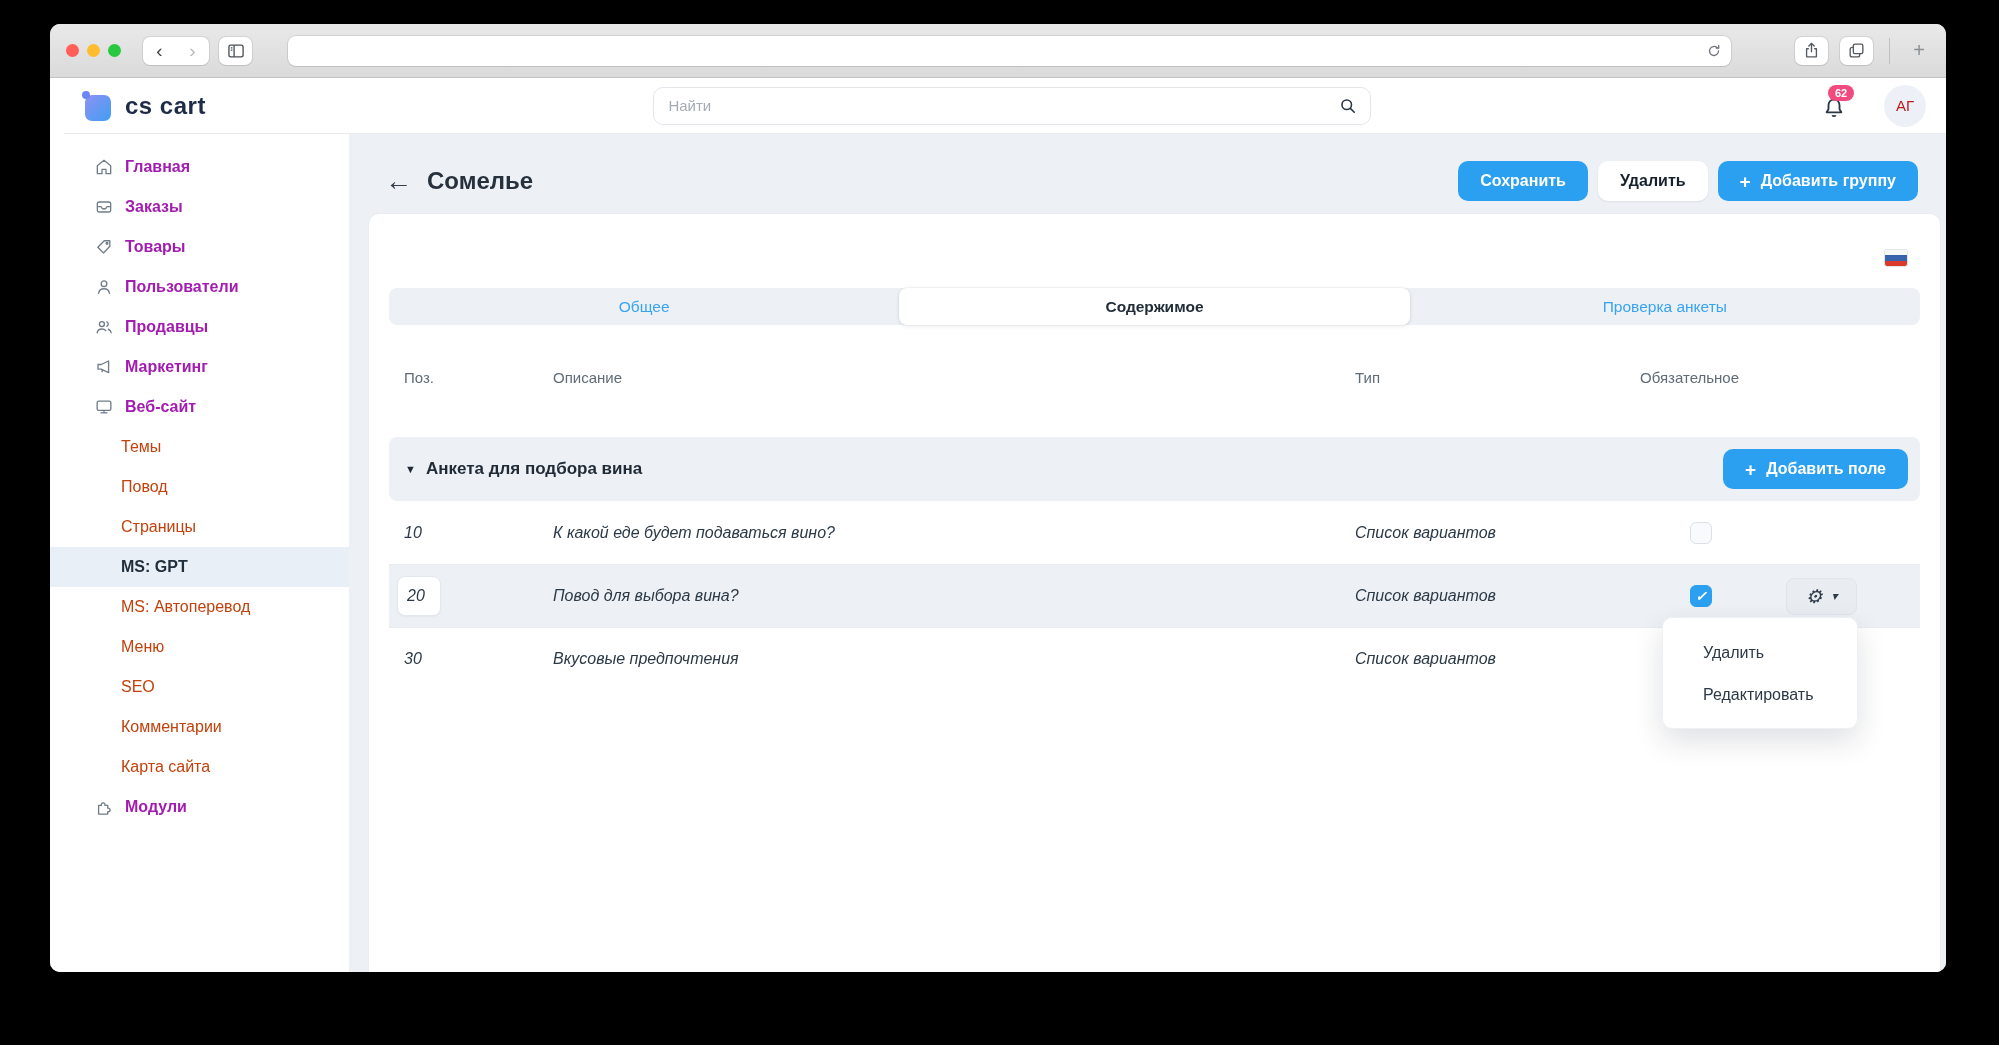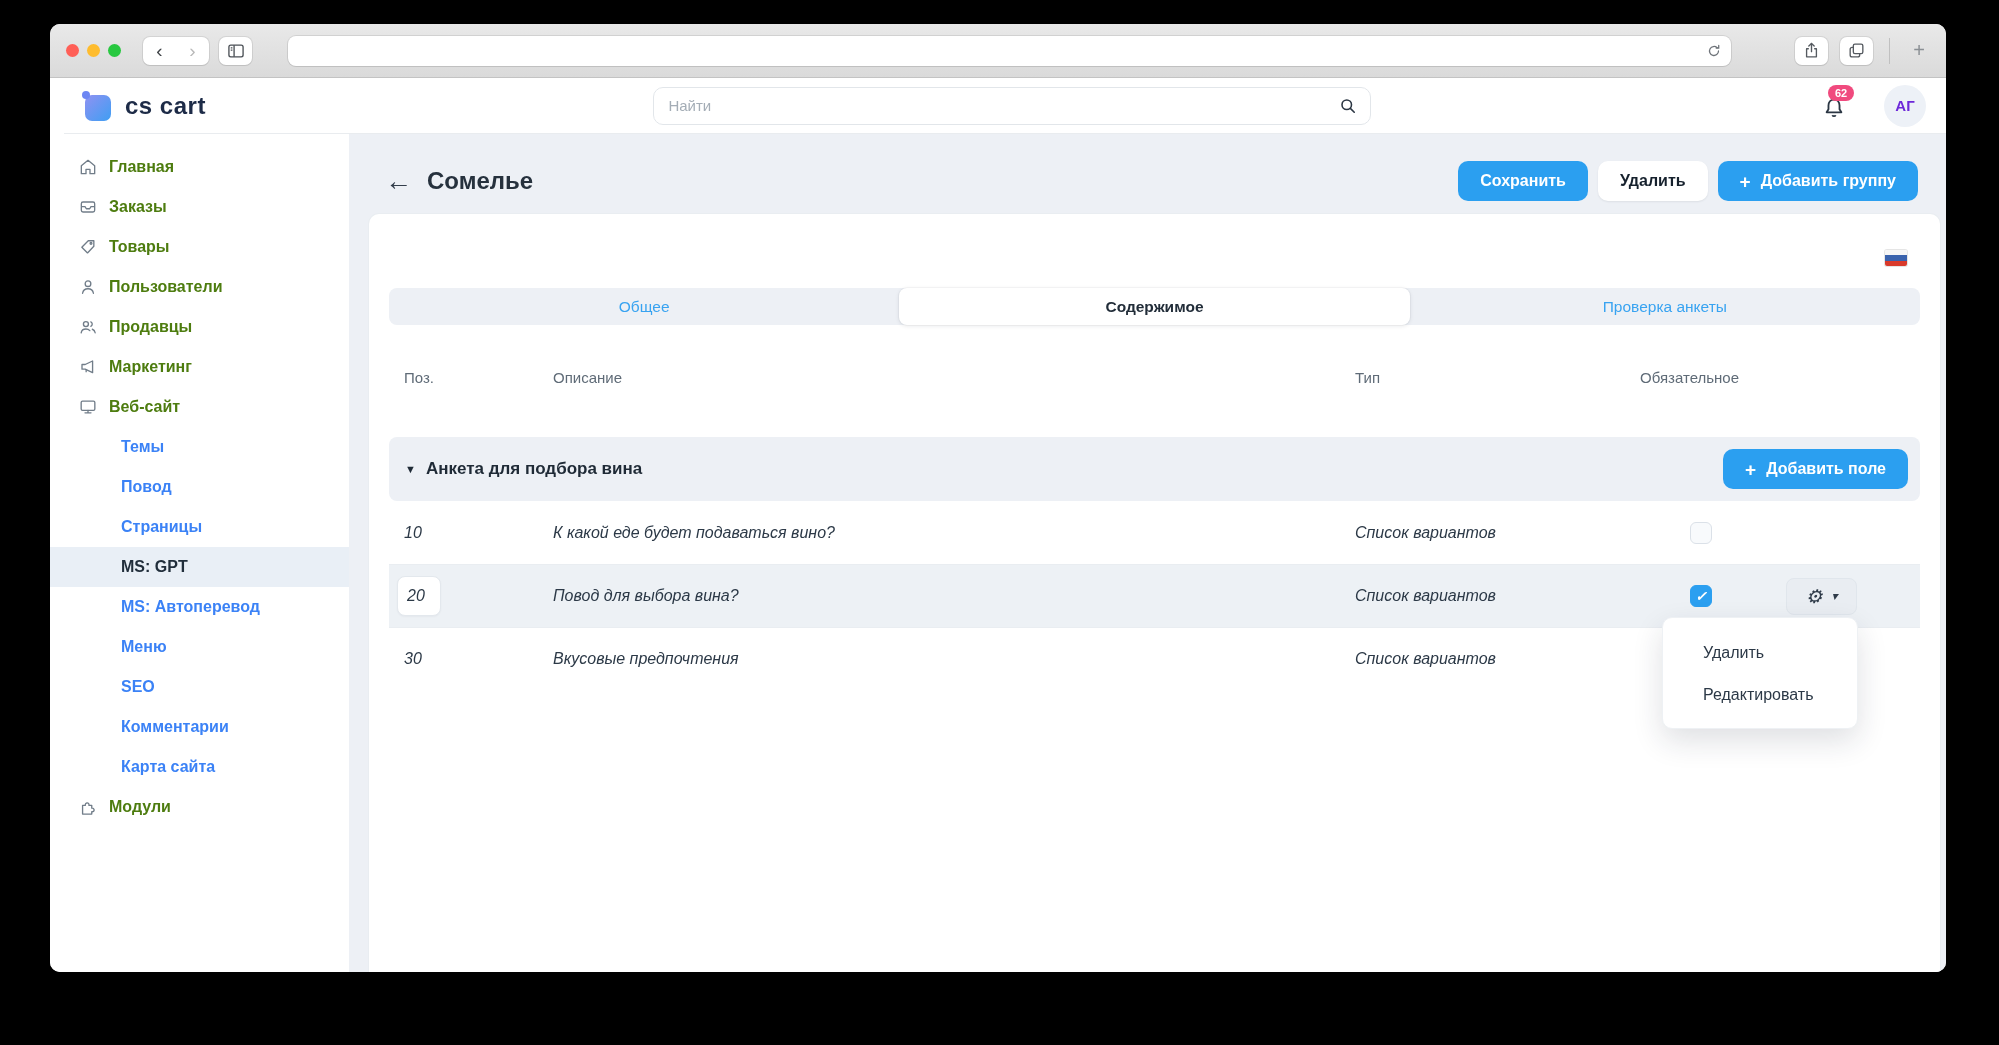--- a/index.html
+++ b/index.html
@@ -70,31 +70,31 @@
   .search input::placeholder { color:#a4adb6; }
   .hdr-right { display:flex; align-items:center; gap:35px; margin-left:auto; padding-right:2px; }
   .bell { position:relative; width:30px; height:30px; display:flex; align-items:flex-end; justify-content:center; }
   .badge {
     position:absolute; top:-6px; left:9px; background:#f04a7e; color:#fff;
     font-size:11px; font-weight:700; padding:2px 7px; border-radius:9px;
   }
   .avatar {
     width:42px; height:42px; border-radius:50%; background:#edf1f7;
     display:flex; align-items:center; justify-content:center;
-    font-size:15px; font-weight:700; color:#6d28d9;
+    font-size:15px; font-weight:400; color:#b91c1c;
   }
   
   .app-body { flex:1; display:flex; min-height:0; }
   .sidebar { flex:0 0 299px; background:#fff; padding-top:13px; overflow:hidden; }
   .s-item {
-    height:40px; display:flex; align-items:center; padding-left:28px; gap:11px;
-    font-size:16px; color:#4d7c0f; font-weight:700; cursor:default;
+    height:40px; display:flex; align-items:center; padding-left:44px; gap:11px;
+    font-size:16px; color:#a21caf; font-weight:700; cursor:default;
   }
   .s-item .s-ico { width:20px; height:20px; flex:0 0 20px; }
-  .s-item.sub { padding-left:71px; color:#3b82f6; font-weight:700; }
+  .s-item.sub { padding-left:71px; color:#c2410c; font-weight:400; }
   .s-item.selected { background:#e9eff6; color:#212e3b; font-weight:700; }
   .main { flex:1; background:#edf0f5; padding:14px 6px 0 20px; display:flex; flex-direction:column; min-width:0; }
   
   .pagehead { height:66px; display:flex; align-items:center; padding-left:16px; flex:0 0 auto; }
   .back-arrow { font-size:27px; color:#333e4b; line-height:1; cursor:pointer; }
   .page-title { font-size:24px; font-weight:700; color:#26313d; margin-left:15px; }
   .ph-buttons { margin-left:auto; display:flex; gap:10px; margin-right:22px; }
   .btn {
     height:40px; border:none; border-radius:10px; padding:0 22px;
     font-family:"Liberation Sans", sans-serif; font-size:16px; font-weight:700; cursor:pointer;

